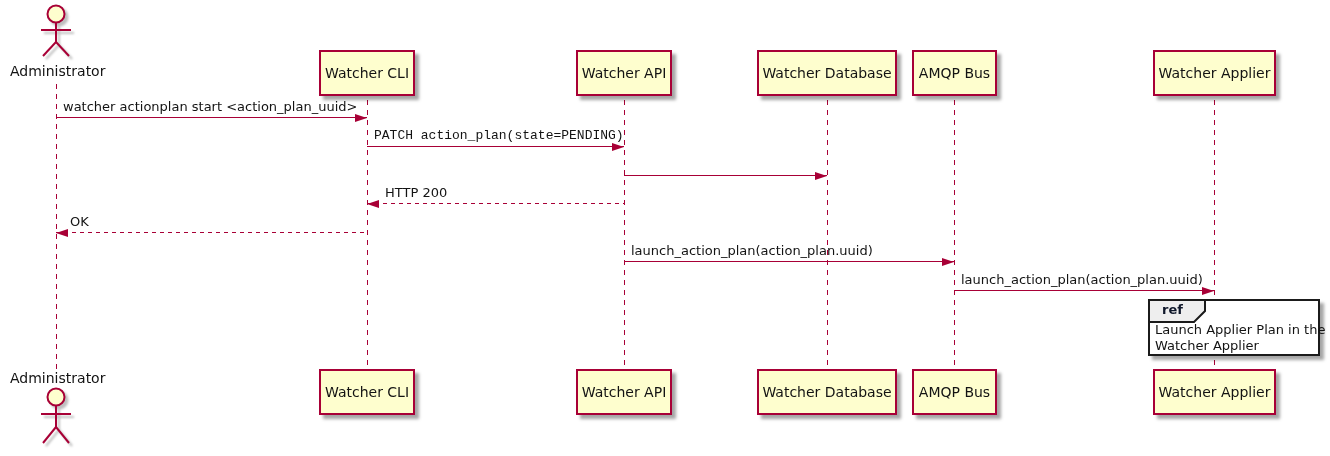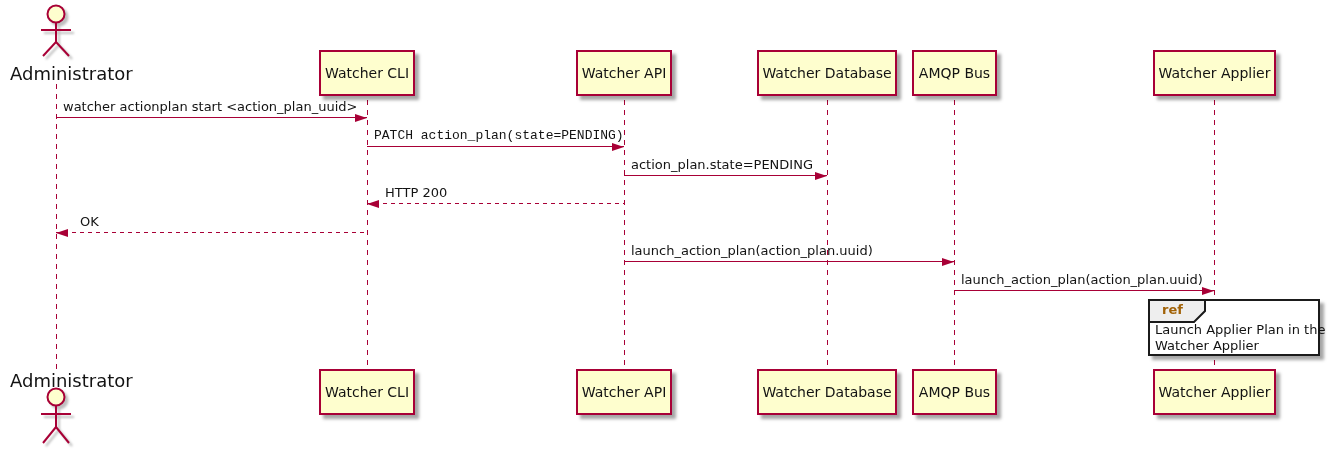--- a/index.html
+++ b/index.html
@@ -39,33 +39,33 @@
   .arr.right{border-left:12px solid #A80036;border-right:0;}
   .arr.left{border-right:12px solid #A80036;border-left:0;}
   .msg-label{
     position:absolute;
     font-size:13px;height:17px;line-height:17px;
     white-space:nowrap;color:#131313;z-index:2;
   }
   
   .actor-figure{position:absolute;z-index:3;filter:drop-shadow(3px 3px 1px rgba(0,0,0,.25));}
   .actor-label{
-    position:absolute;font-size:18px;white-space:nowrap;
+    position:absolute;font-size:14px;white-space:nowrap;
     color:#131313;z-index:3;
   }
   
   .ref-box{
     position:absolute;left:1148px;top:299px;width:172px;height:57px;
     box-sizing:border-box;background:#ffffff;border:2px solid #1b1b1b;
     box-shadow:4px 4px 3px rgba(0,0,0,.35);z-index:5;
   }
   .ref-tab{position:absolute;left:-2px;top:-2px;width:60px;height:24px;}
   .ref-keyword{
     position:absolute;left:12px;top:1px;
-    font-weight:bold;font-size:13px;color:#a16207;
+    font-weight:bold;font-size:13px;color:#0f172a;
   }
   .ref-body{position:absolute;left:5px;top:21px;font-size:13px;line-height:16px;color:#131313;white-space:nowrap;}
 </style>
 </head>
 <body>
 
 <div class="canvas">
 
   <div class="lifeline" style="left:56px;top:84px;height:286px;"></div>
   <div class="lifeline" style="left:367px;top:80px;height:289px;"></div>
@@ -100,29 +100,28 @@
     </div>
 
   <div class="msg-label" style="left:63px;top:98px;text-align:center;">watcher actionplan start &lt;action_plan_uuid&gt;</div>
   <div class="msg-line solid" style="left:56px;top:117px;width:311px;"></div>
   <div class="arr right" style="left:355px;top:114px;"></div>
 
   <div class="msg-label" style="left:374px;top:127px;font-family:Liberation Mono, monospace;">PATCH action_plan(state=PENDING)</div>
   <div class="msg-line solid" style="left:367px;top:146px;width:257px;"></div>
   <div class="arr right" style="left:612px;top:143px;"></div>
 
-  <div class="msg-label" style="left:631px;top:156px;">action_plan.state=PENDING</div>
   <div class="msg-line solid" style="left:624px;top:175px;width:203px;"></div>
   <div class="arr right" style="left:815px;top:172px;"></div>
 
   <div class="msg-label" style="left:385px;top:184px;">HTTP 200</div>
   <div class="msg-line dashed" style="left:367px;top:203px;width:257px;"></div>
   <div class="arr left" style="left:367px;top:200px;"></div>
 
-  <div class="msg-label" style="left:80px;top:213px;">OK</div>
+  <div class="msg-label" style="left:70px;top:213px;">OK</div>
   <div class="msg-line dashed" style="left:56px;top:232px;width:311px;"></div>
   <div class="arr left" style="left:56px;top:229px;"></div>
 
   <div class="msg-label" style="left:631px;top:242px;">launch_action_plan(action_plan.uuid)</div>
   <div class="msg-line solid" style="left:624px;top:261px;width:330px;"></div>
   <div class="arr right" style="left:942px;top:258px;"></div>
 
   <div class="msg-label" style="left:961px;top:271px;">launch_action_plan(action_plan.uuid)</div>
   <div class="msg-line solid" style="left:954px;top:290px;width:260px;"></div>
   <div class="arr right" style="left:1202px;top:287px;"></div>

